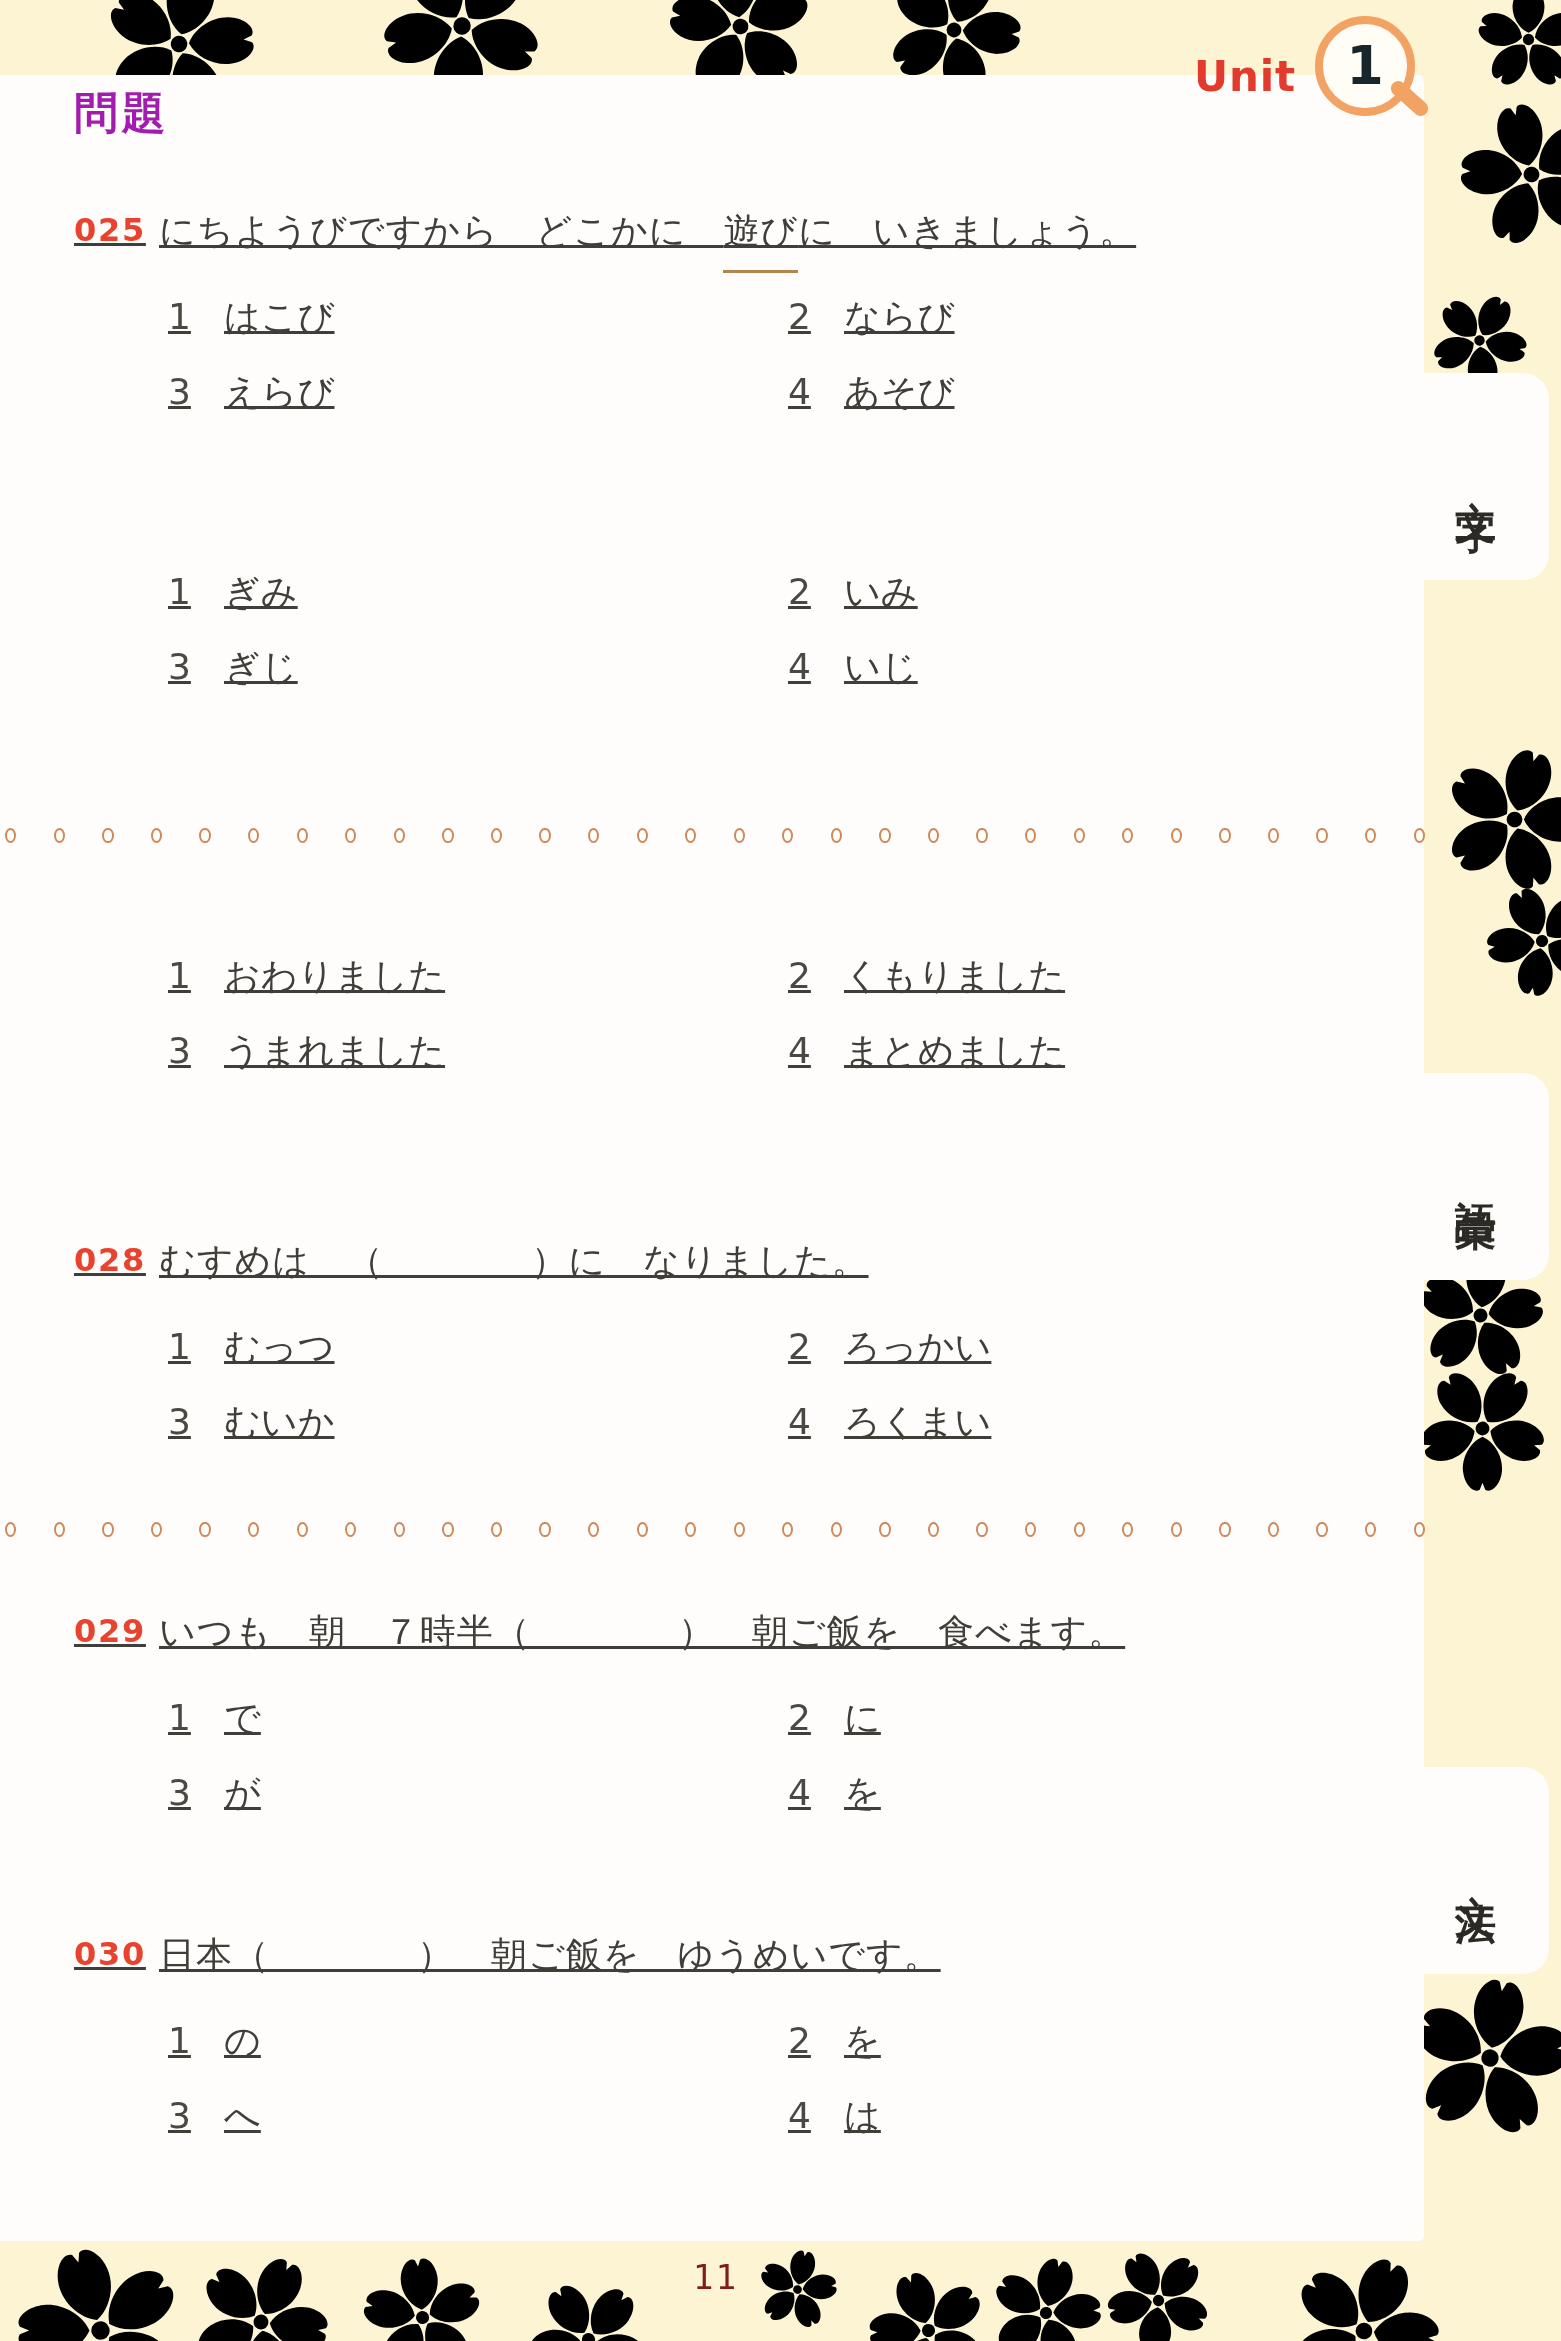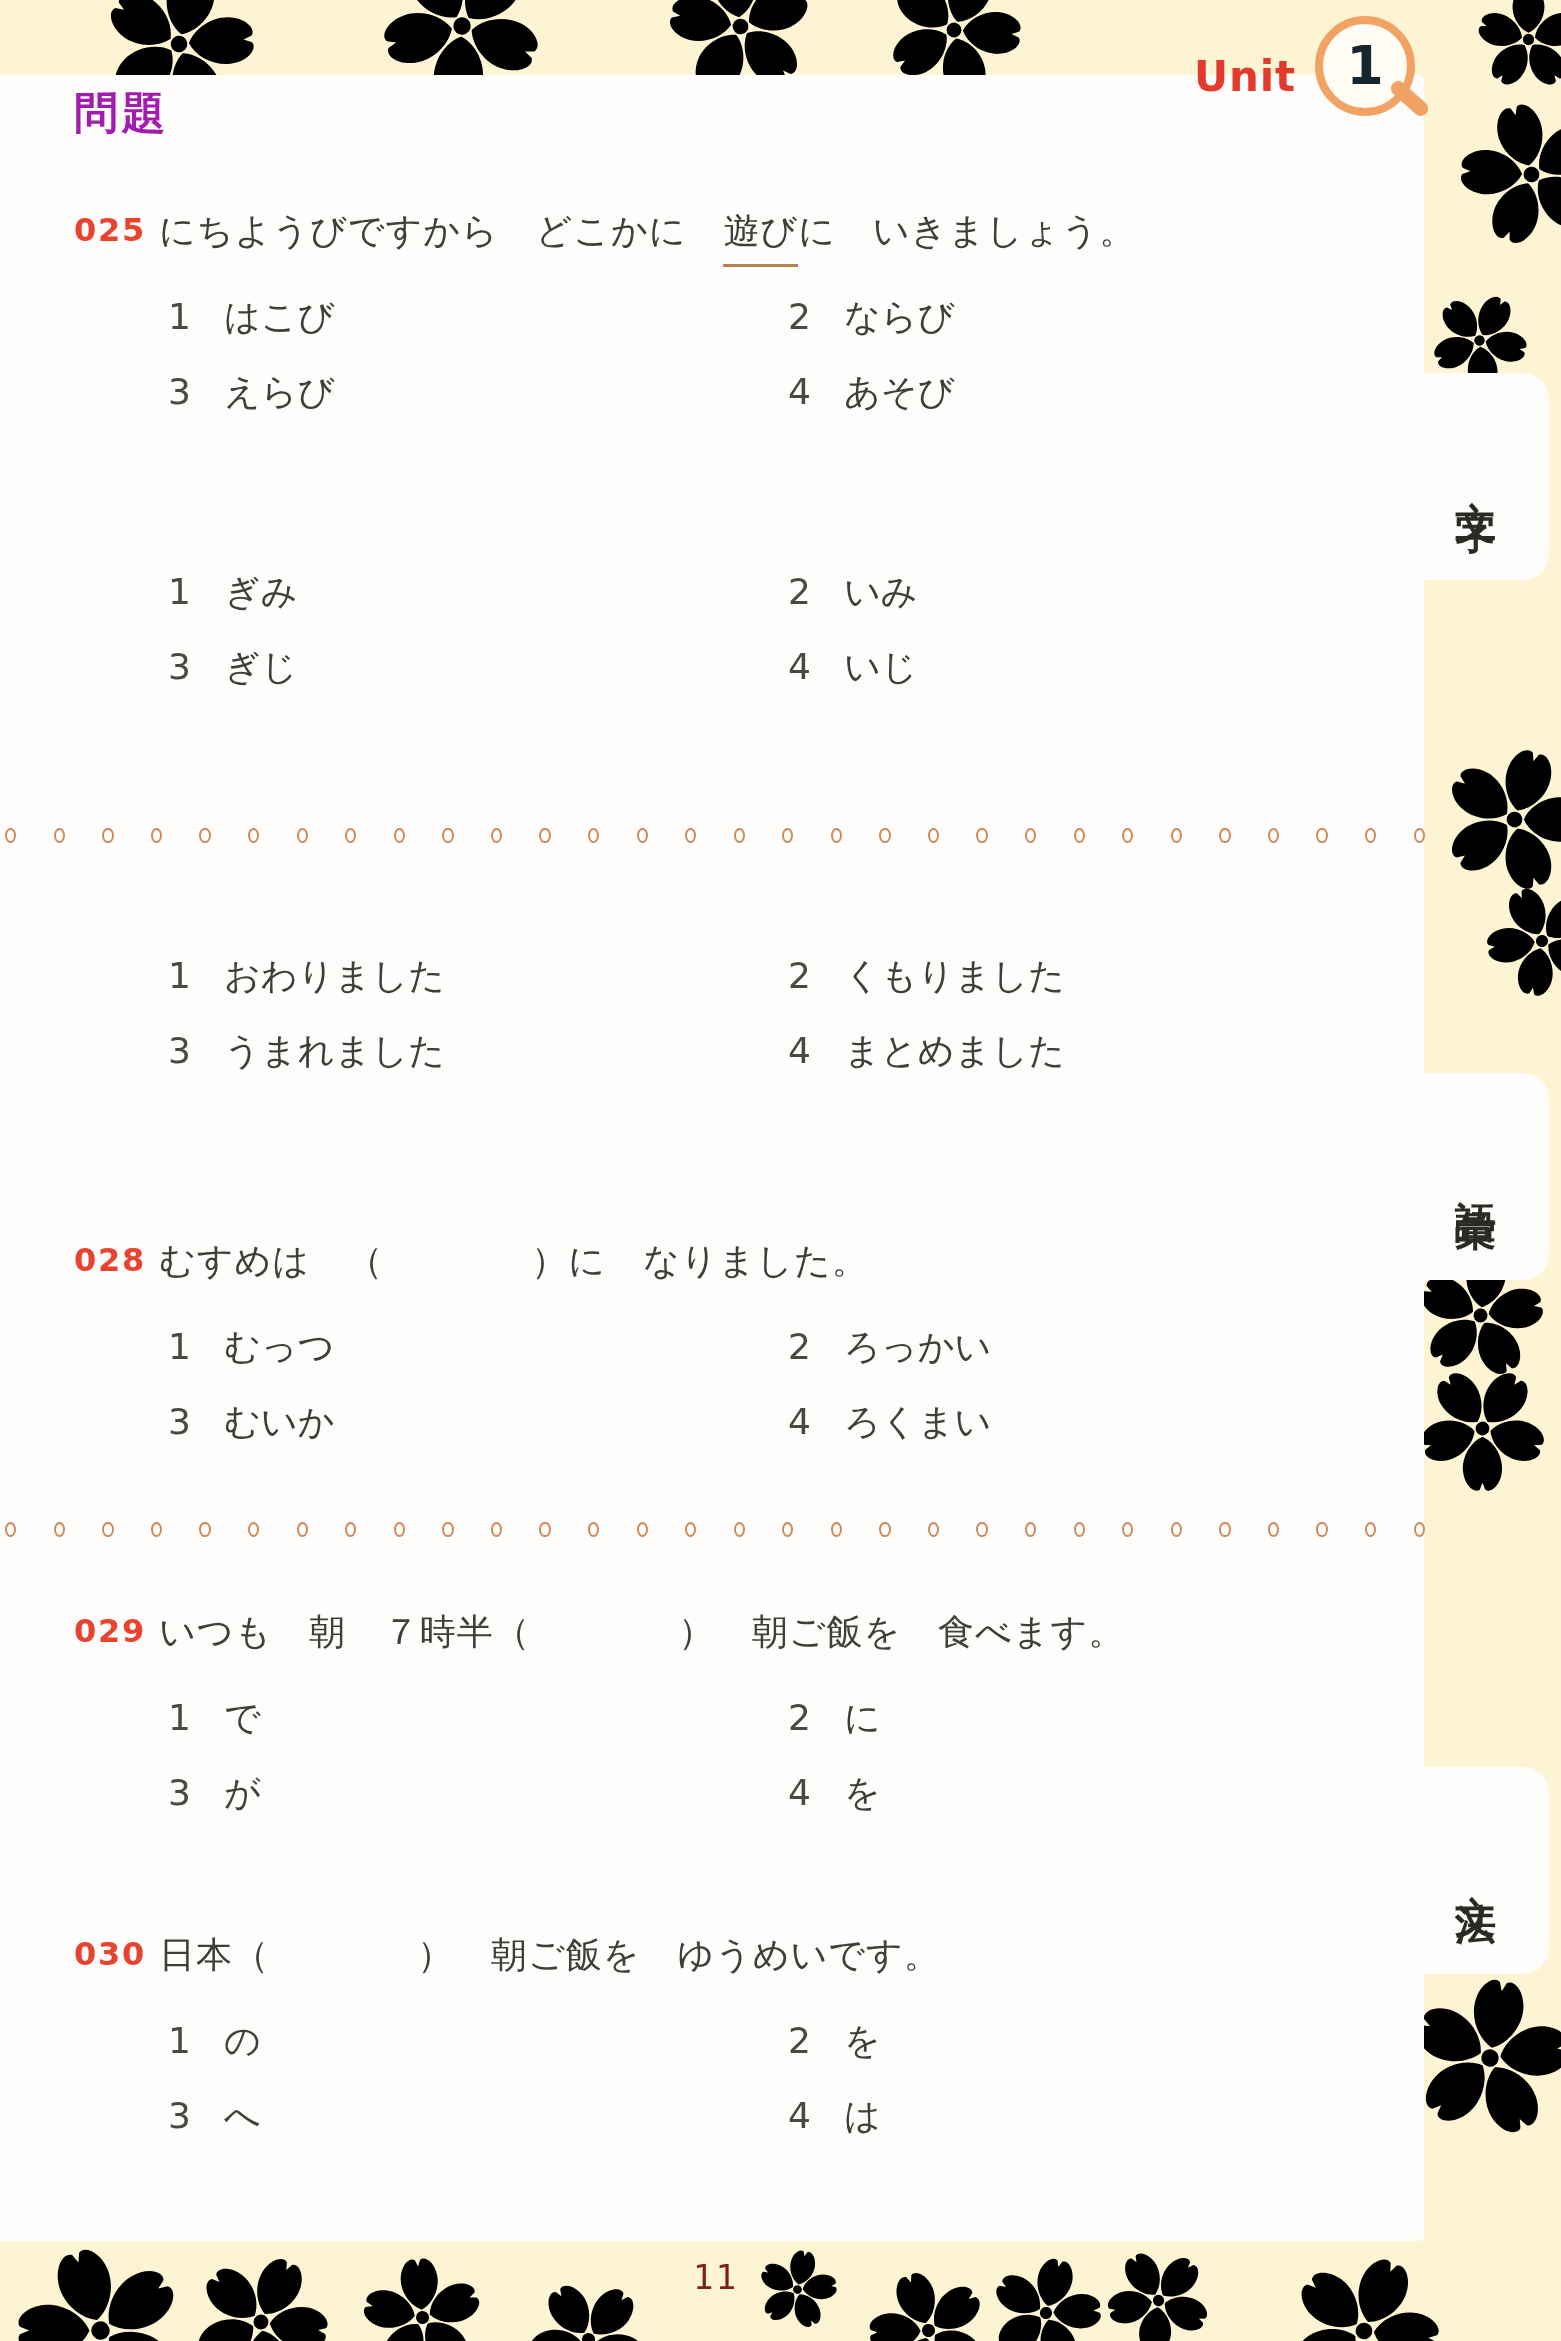--- a/index.html
+++ b/index.html
@@ -26,28 +26,28 @@
     position:relative;width:84px;height:84px;border-radius:50%;
     background:#fffdf6;border:8.7px solid #f2a263;
     display:flex;align-items:center;justify-content:center;
   }
   .unit-number{font-size:54px;font-weight:bold;color:#17262c;line-height:1;}
   .lens-handle{
     position:absolute;left:1387px;top:91px;width:45px;height:15px;background:#f2a263;
     border-radius:7.8px;transform:rotate(42deg);
   }
   
-  .question{position:absolute;left:74px;width:1324px;}
+  .question{position:absolute;left:74px;width:1324px;text-decoration:underline;}
   .q-line{display:flex;align-items:flex-start;}
   .q-num{
     font-size:32px;font-weight:bold;color:#e8432f;width:85px;flex:0 0 auto;
     letter-spacing:1.7px;padding-top:3.5px;
   }
   .q-text{font-size:36px;line-height:1.35;letter-spacing:0.9px;}
-  .u-mark{border-bottom:3.5px solid #b4844c;padding-bottom:13px;}
+  .u-mark{border-bottom:3.5px solid #b4844c;padding-bottom:19px;}
   .opts{
     display:grid;grid-template-columns:620px 1fr;row-gap:26px;
     margin-left:94px;margin-top:37px;
   }
   .opt{display:flex;align-items:baseline;font-size:36px;}
   .opt-num{width:56px;flex:0 0 auto;color:#4a4842;}
   .q025{top:207px;} .q026{top:531px;} .q027{top:915px;}
   .q028{top:1237px;} .q029{top:1608px;} .q030{top:1931px;}
   
   .dot-row{

